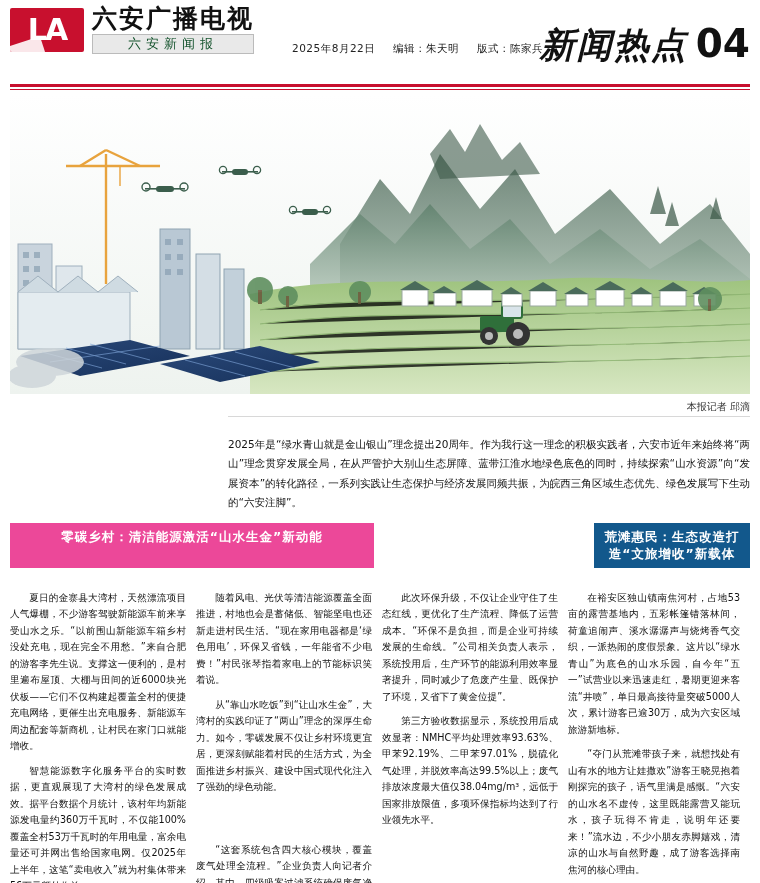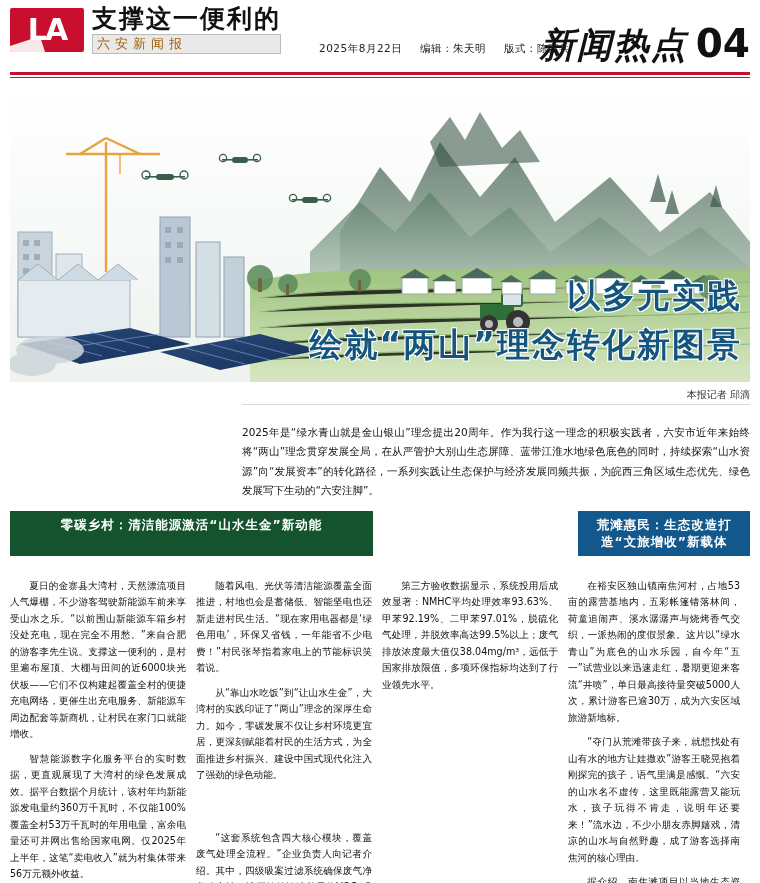--- a/index.html
+++ b/index.html
@@ -11,21 +11,21 @@
     width: 760px; height: 883px;
     font-family: "DejaVu Sans", "Liberation Sans", sans-serif;
     color: #111;
     position: relative;
     overflow: hidden;
   }
 
   
   .masthead {
     position: relative;
-    height: 72px;
+    height: 84px;
     padding: 6px 10px 0 10px;
     display: flex;
     align-items: flex-start;
   }
   .logo-block {
     display: flex;
     align-items: center;
     gap: 8px;
   }
   .logo-mark {
@@ -62,24 +62,25 @@
   .logo-title {
     font-size: 25px;
     font-weight: bold;
     letter-spacing: 2px;
     color: #111;
     line-height: 1;
   }
   .logo-sub {
     font-size: 13px;
     letter-spacing: 5px;
-    color: #a16207;
+    color: #14532d;
     background: #e9e9e9;
     border: 1px solid #bbb;
-    padding: 1px 4px;
+    padding: 1px 12px;
+    text-align: center;
     line-height: 1.2;
   }
   .masthead-meta {
     margin-left: 38px;
     margin-top: 36px;
     font-size: 10.5px;
     color: #222;
     letter-spacing: .5px;
     white-space: nowrap;
   }
@@ -142,21 +143,21 @@
     font-weight: bold;
     color: #13557f;
     letter-spacing: 2px;
     text-shadow: 1px 1px 0 #fff, -1px -1px 0 #fff, 1px -1px 0 #fff, -1px 1px 0 #fff;
   }
 
   
   .lead-wrap {
     margin: 6px 10px 0 10px;
     display: flex;
-    gap: 22px;
+    gap: 8px;
   }
   .lead-spacer { width: 210px; flex: none; }
   .lead {
     flex: 1;
     font-size: 10.5px;
     line-height: 1.85;
     text-align: justify;
     color: #111;
     border-top: 1px solid #d8d8d8;
     padding-top: 18px;
@@ -168,21 +169,21 @@
     display: flex;
     gap: 10px;
     height: 460px;
   }
   .col {
     width: 176px;
     flex: none;
   }
 
   .bar {
-    background: #14532d;
+    background: #ec4899;
     color: #fff;
     font-size: 12.5px;
     font-weight: bold;
     text-align: center;
     padding: 5px 4px;
     letter-spacing: 1px;
     margin-bottom: 6px;
     line-height: 1.4;
   }
   .bar.blue {
@@ -205,21 +206,21 @@
 </style>
 </head>
 <body>
 
 <div class="masthead">
   <div class="logo-block">
     <div class="logo-mark">
       <span>LA</span>
     </div>
     <div class="logo-text">
-      <div class="logo-title">支撑这一便利的</div>
+      <div class="logo-title">六安广播电视</div>
       <div class="logo-sub">六安新闻报</div>
     </div>
   </div>
   <div class="masthead-meta">
     <span>2025年8月22日</span>
     <span>编辑：朱天明</span>
     <span>版式：陈家兵</span>
   </div>
   <div class="section-badge">
     <div class="sec-name">新闻热点</div>
@@ -390,38 +391,34 @@
         <rect x="248" y="196" width="4" height="14" fill="#6b5a3c"></rect>
       <circle cx="278" cy="202" r="10"></circle>
         <rect x="276" y="202" width="3" height="11" fill="#6b5a3c"></rect>
       <circle cx="350" cy="198" r="11"></circle>
         <rect x="348" y="198" width="3" height="12" fill="#6b5a3c"></rect>
       <circle cx="700" cy="205" r="12"></circle>
         <rect x="698" y="205" width="3" height="12" fill="#6b5a3c"></rect>
     </g>
   </svg>
 
-  <div class="hero-title">
-    <div class="line1">以多元实践</div>
-    <div class="line2">绘就“两山”理念转化新图景</div>
-  </div>
 </div>
 
 <div class="lead-wrap">
   <div class="lead-spacer"></div>
   <div style="flex:1; position:relative;">
     <div style="text-align:right; font-size:10px; color:#333; margin-bottom:2px;">本报记者 邱滴</div>
     <div class="lead">2025年是“绿水青山就是金山银山”理念提出20周年。作为我行这一理念的积极实践者，六安市近年来始终将“两山”理念贯穿发展全局，在从严管护大别山生态屏障、蓝带江淮水地绿色底色的同时，持续探索“山水资源”向“发展资本”的转化路径，一系列实践让生态保护与经济发展同频共振，为皖西三角区域生态优先、绿色发展写下生动的“六安注脚”。</div>
   </div>
 </div>
 
 <div style="margin:10px 10px 0 10px; display:flex; gap:10px;">
   <div class="bar" style="width:364px;">零碳乡村：清洁能源激活“山水生金”新动能</div>
   <div style="width:186px;"></div>
-  <div class="bar blue" style="width:172px; margin-left:auto;text-align:center;">荒滩惠民：生态改造打造“文旅增收”新载体</div>
+  <div class="bar blue" style="width:156px; margin-left:auto;text-align:center;">荒滩惠民：生态改造打造“文旅增收”新载体</div>
 </div>
 
 <div class="body-area">
 
   <div class="col">
     <p class="tx">夏日的金寨县大湾村，天然漂流项目人气爆棚，不少游客驾驶新能源车前来享受山水之乐。“以前围山新能源车箱乡村没处充电，现在完全不用愁。”来自合肥的游客李先生说。支撑这一便利的，是村里遍布屋顶、大棚与田间的近6000块光伏板——它们不仅构建起覆盖全村的便捷充电网络，更催生出充电服务、新能源车周边配套等新商机，让村民在家门口就能增收。</p>
     <p class="tx">智慧能源数字化服务平台的实时数据，更直观展现了大湾村的绿色发展成效。据平台数据个月统计，该村年均新能源发电量约360万千瓦时，不仅能100%覆盖全村53万千瓦时的年用电量，富余电量还可并网出售给国家电网。仅2025年上半年，这笔“卖电收入”就为村集体带来56万元额外收益。</p>
 
   </div>
 
@@ -429,20 +426,21 @@
     <p class="tx">随着风电、光伏等清洁能源覆盖全面推进，村地也会是蓄储低、智能坚电也还新走进村民生活。“现在家用电器都是‘绿色用电’，环保又省钱，一年能省不少电费！”村民张琴指着家电上的节能标识笑着说。</p>
     <p class="tx">从“靠山水吃饭”到“让山水生金”，大湾村的实践印证了“两山”理念的深厚生命力。如今，零碳发展不仅让乡村环境更宜居，更深刻赋能着村民的生活方式，为全面推进乡村振兴、建设中国式现代化注入了强劲的绿色动能。</p>
 
     <div style="height:34px;"></div>
 
     <p class="tx">“这套系统包含四大核心模块，覆盖废气处理全流程。”企业负责人向记者介绍。其中，四级吸案过滤系统确保废气净化稳定性，沸石转轮浓缩单元将VOCs吸附效率提升40%，蓄热氧化炉将高浓度有机废气，同时减少了危废产生量、既保护了环境，又省下了黄金位提”。</p>
 
   </div>
 
   <div class="col">
+    <p class="tx">此次环保升级，不仅让企业守住了生态红线，更优化了生产流程、降低了运营成本。“环保不是负担，而是企业可持续发展的生命线。”公司相关负责人表示，系统投用后，生产环节的能源利用效率显著提升，同时减少了危废产生量、既保护了环境，又省下了黄金位提”。</p>
     <p class="tx">第三方验收数据显示，系统投用后成效显著：NMHC平均处理效率93.63%、甲苯92.19%、二甲苯97.01%，脱硫化气处理，并脱效率高达99.5%以上；废气排放浓度最大值仅38.04mg/m³，远低于国家排放限值，多项环保指标均达到了行业领先水平。</p>
   </div>
 
   <div class="sidecol">
     <p class="tx">在裕安区独山镇南焦河村，占地53亩的露营基地内，五彩帐篷错落林间，荷童追闹声、溪水潺潺声与烧烤香气交织，一派热闹的度假景象。这片以“绿水青山”为底色的山水乐园，自今年“五一”试营业以来迅速走红，暑期更迎来客流“井喷”，单日最高接待量突破5000人次，累计游客已逾30万，成为六安区域旅游新地标。</p>
     <p class="tx">“夺门从荒滩带孩子来，就想找处有山有水的地方让娃撒欢”游客王晓晃抱着刚探完的孩子，语气里满是感慨。“六安的山水名不虚传，这里既能露营又能玩水，孩子玩得不肯走，说明年还要来！”流水边，不少小朋友赤脚嬉戏，清凉的山水与自然野趣，成了游客选择南焦河的核心理由。</p>
     <p class="tx">据介绍，南焦滩项目以当地生态资源为核心，在“尊重自然、改造自然”的基础上，打造多元化休闲体验——白日可素水嬉戏、林间露营、感受自然野趣；夜晚则有别样精彩，成为独山镇夜经济的“闪亮名片”。</p>
 
   </div>
 

